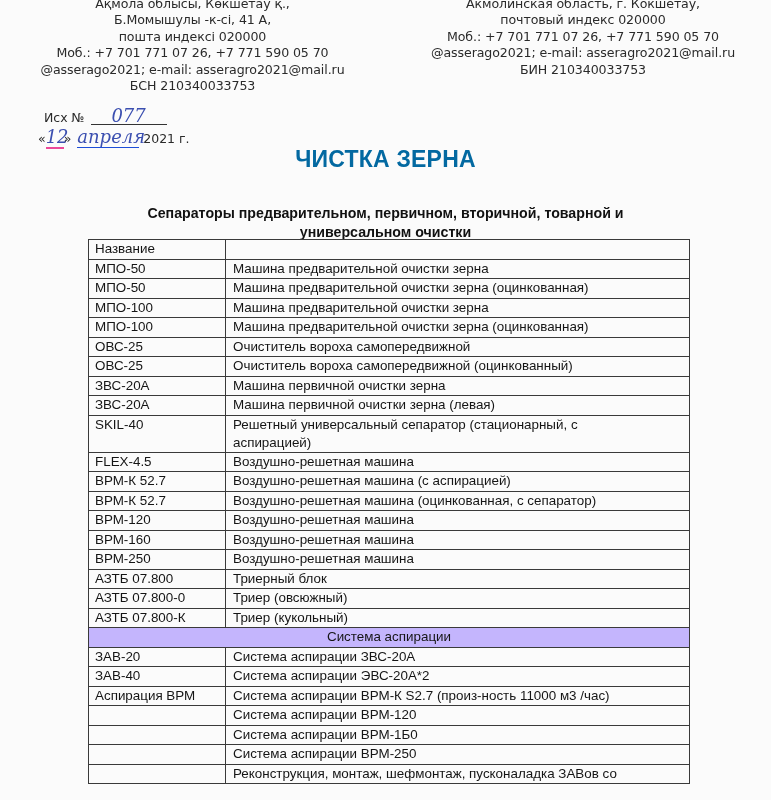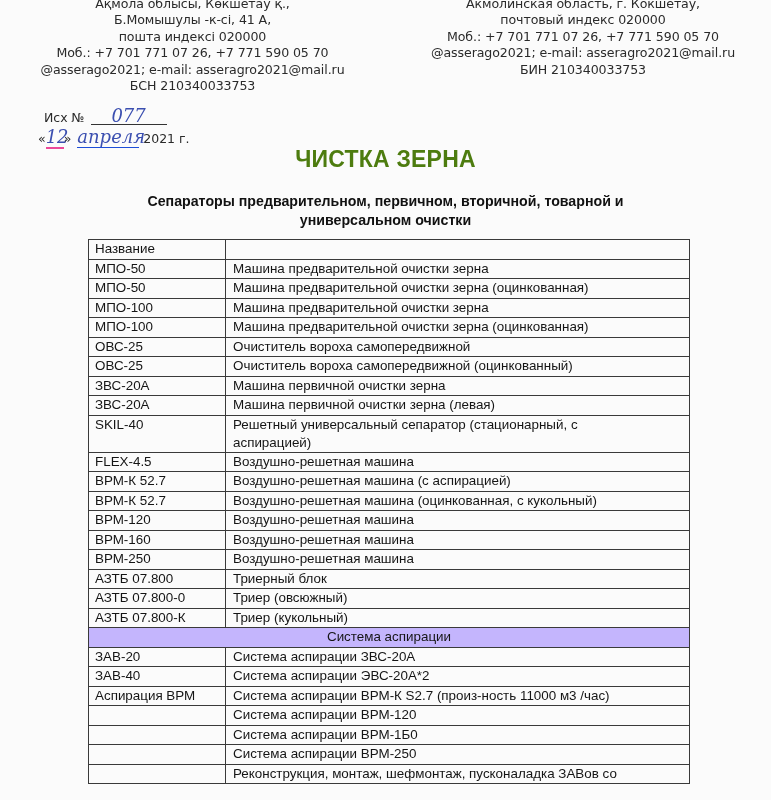--- a/index.html
+++ b/index.html
@@ -19,24 +19,24 @@
   .outgoing .line1 { position:absolute; left:0; top:0; white-space:nowrap; }
   .outgoing .line2 { position:absolute; left:-6px; top:16px; white-space:nowrap; }
   .hand { font-family:"DejaVu Serif", serif; font-style:italic; color:#3b4fb0; font-size:18px; }
   .u1 { display:inline-block; width:76px; border-bottom:1px solid #333; text-align:center; margin-left:2px; height:14px; line-height:12px; }
   .u2 { display:inline-block; width:18px; border-bottom:2px solid #ec4899; text-align:left; }
   .u3 { display:inline-block; width:62px; border-bottom:1px solid #1d4ed8; margin-left:2px; }
 
   .title {
     position:absolute; left:0; width:771px; top:146px; text-align:center;
     font-family:"Liberation Sans", sans-serif; font-weight:bold; font-size:23px;
-    color:#4d7c0f; letter-spacing:0.2px;
+    color:#0369a1; letter-spacing:0.2px;
   }
   .subtitle {
-    position:absolute; left:0; width:771px; top:192px; text-align:center;
+    position:absolute; left:0; width:771px; top:204px; text-align:center;
     font-family:"Liberation Sans", sans-serif; font-weight:bold; font-size:14.2px;
     line-height:19px; color:#111;
   }
 
   table.price {
     position:absolute; left:88px; top:239px; width:602px;
     border-collapse:collapse; font-family:"Liberation Sans", sans-serif;
     font-size:13.4px; color:#151515;
   }
   table.price td {
@@ -135,21 +135,21 @@
       <tr>
         <td class="name">FLEX-4.5</td>
         <td class="desc">Воздушно-решетная машина</td>
       </tr>
       <tr>
         <td class="name">ВРМ-К 52.7</td>
         <td class="desc">Воздушно-решетная машина (с аспирацией)</td>
       </tr>
       <tr>
         <td class="name">ВРМ-К 52.7</td>
-        <td class="desc">Воздушно-решетная машина (оцинкованная, с кукольный)</td>
+        <td class="desc">Воздушно-решетная машина (оцинкованная, с сепаратор)</td>
       </tr>
       <tr>
         <td class="name">ВРМ-120</td>
         <td class="desc">Воздушно-решетная машина</td>
       </tr>
       <tr>
         <td class="name">ВРМ-160</td>
         <td class="desc">Воздушно-решетная машина</td>
       </tr>
       <tr>

